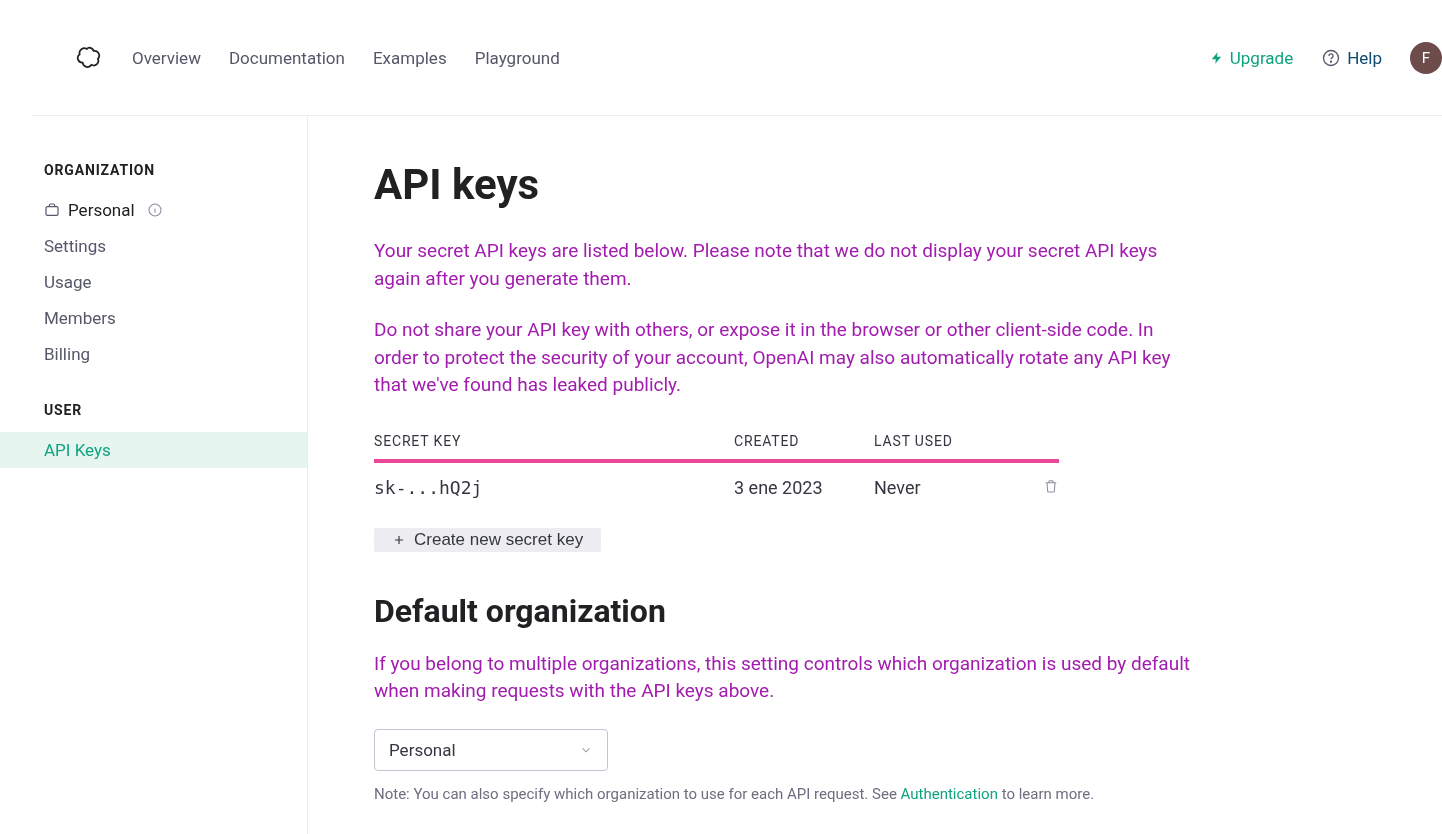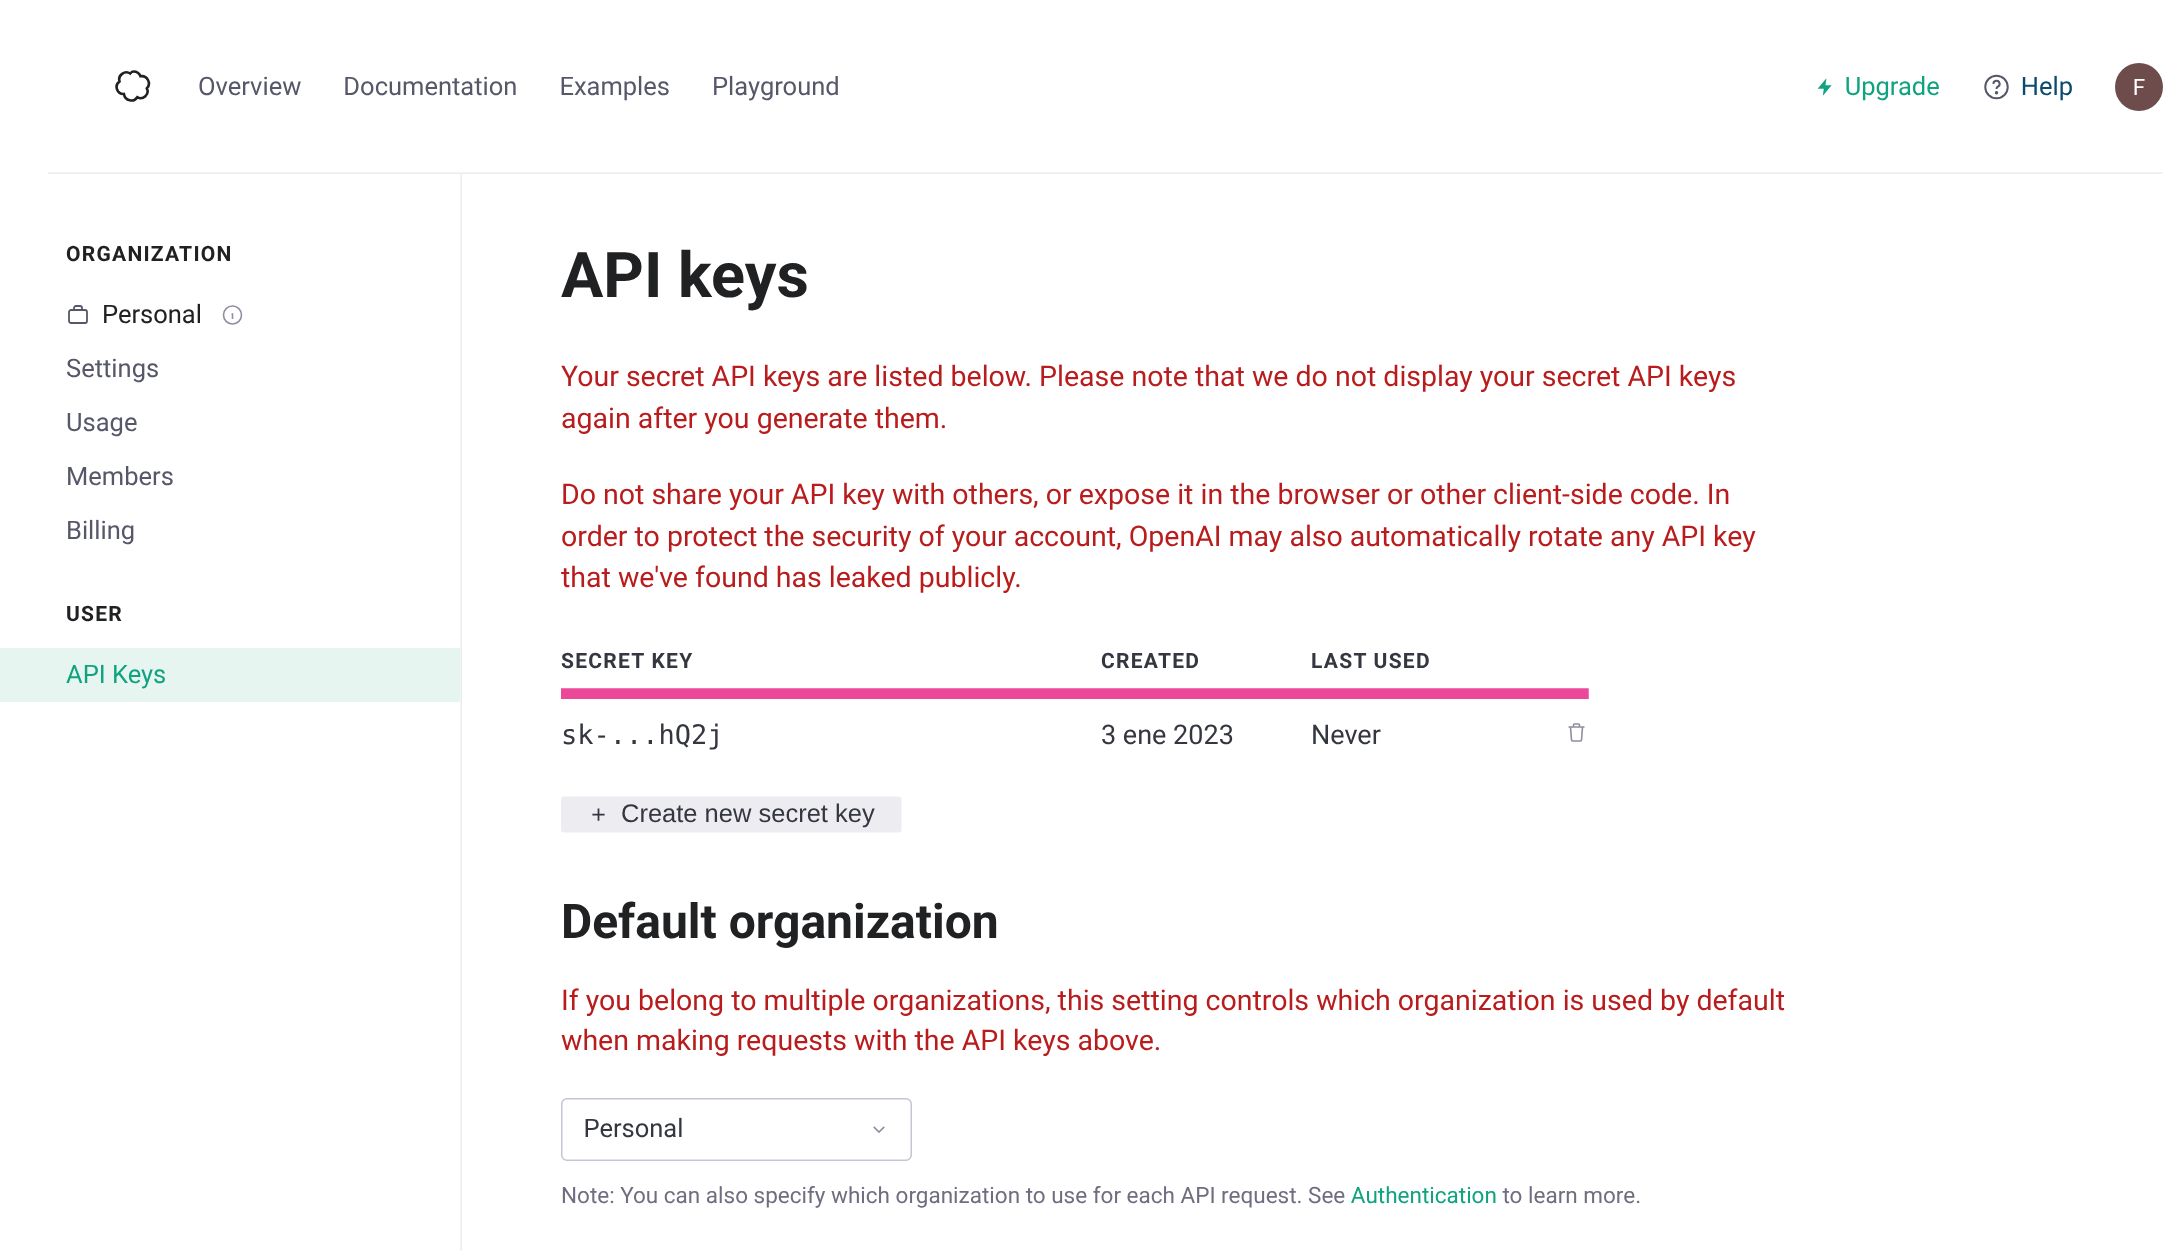--- a/index.html
+++ b/index.html
@@ -109,37 +109,37 @@
     padding: 44px 66px;
     max-width: 960px;
   }
   .page-title {
     font-size: 42px;
     font-weight: 700;
     margin-bottom: 28px;
   }
   .para {
     font-size: 19px;
-    color: #b91c1c;
+    color: #a21caf;
     line-height: 1.45;
     margin-bottom: 24px;
     max-width: 880px;
   }
   .table {
     width: 685px;
     border-collapse: collapse;
   }
   .table th {
     text-align: left;
     font-size: 14px;
-    font-weight: 700;
+    font-weight: 400;
     letter-spacing: 0.06em;
     color: #353740;
     padding: 10px 0;
-    border-bottom: 7px solid #ec4899;
+    border-bottom: 4px solid #ec4899;
   }
   .table td {
     font-size: 18px;
     color: #353740;
     padding: 14px 0;
   }
   .col-secret { width: 360px; }
   .col-created { width: 140px; }
   .col-lastused { width: 140px; }
   .col-action { width: 45px; text-align: right; }

